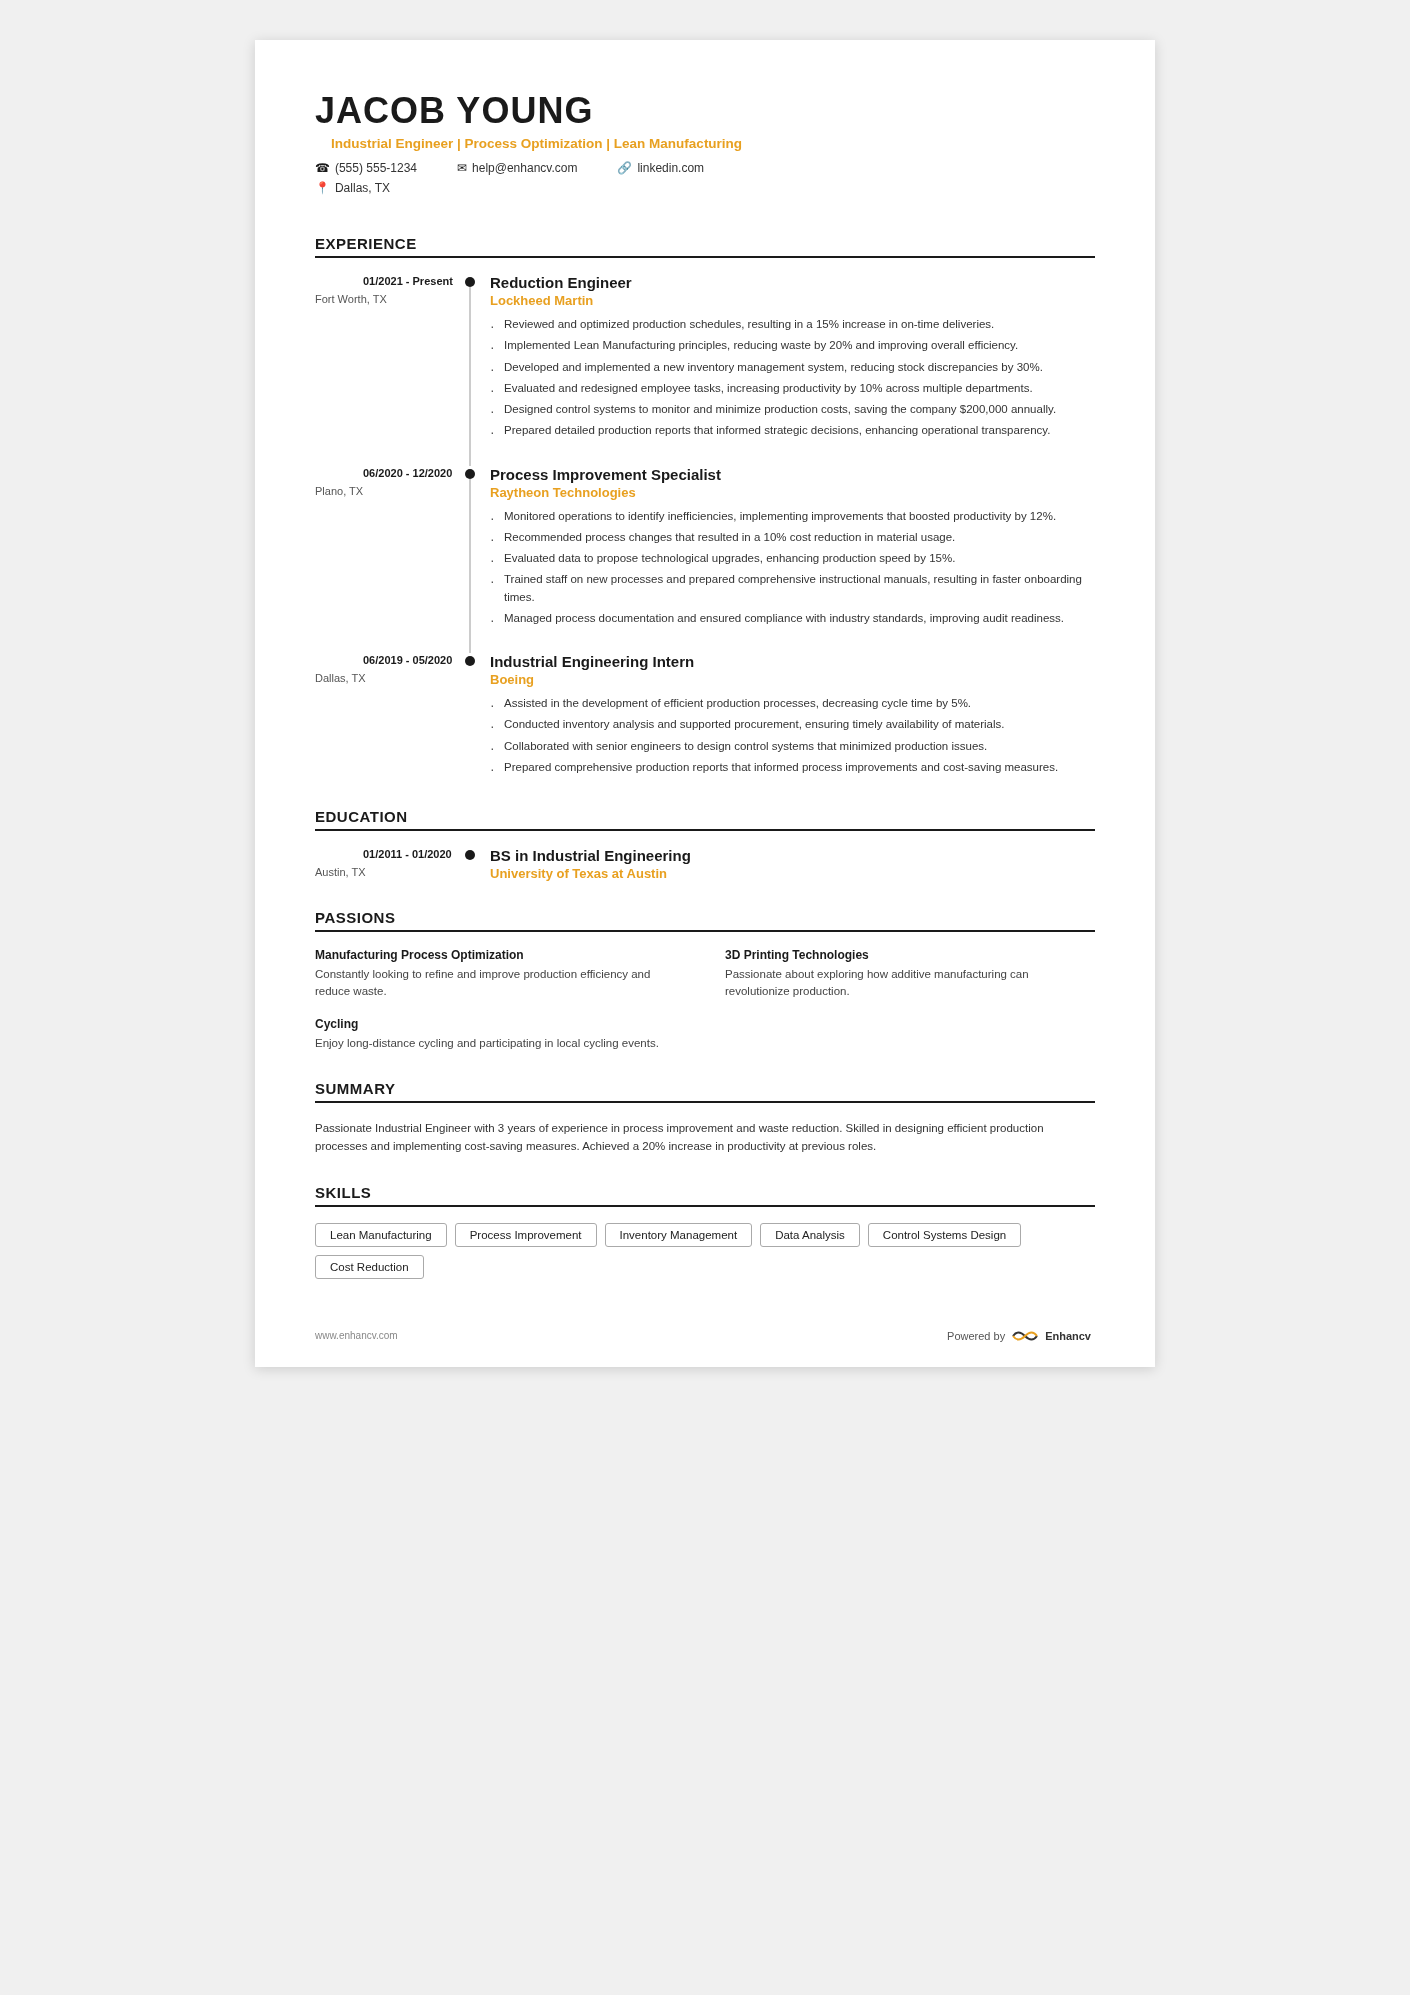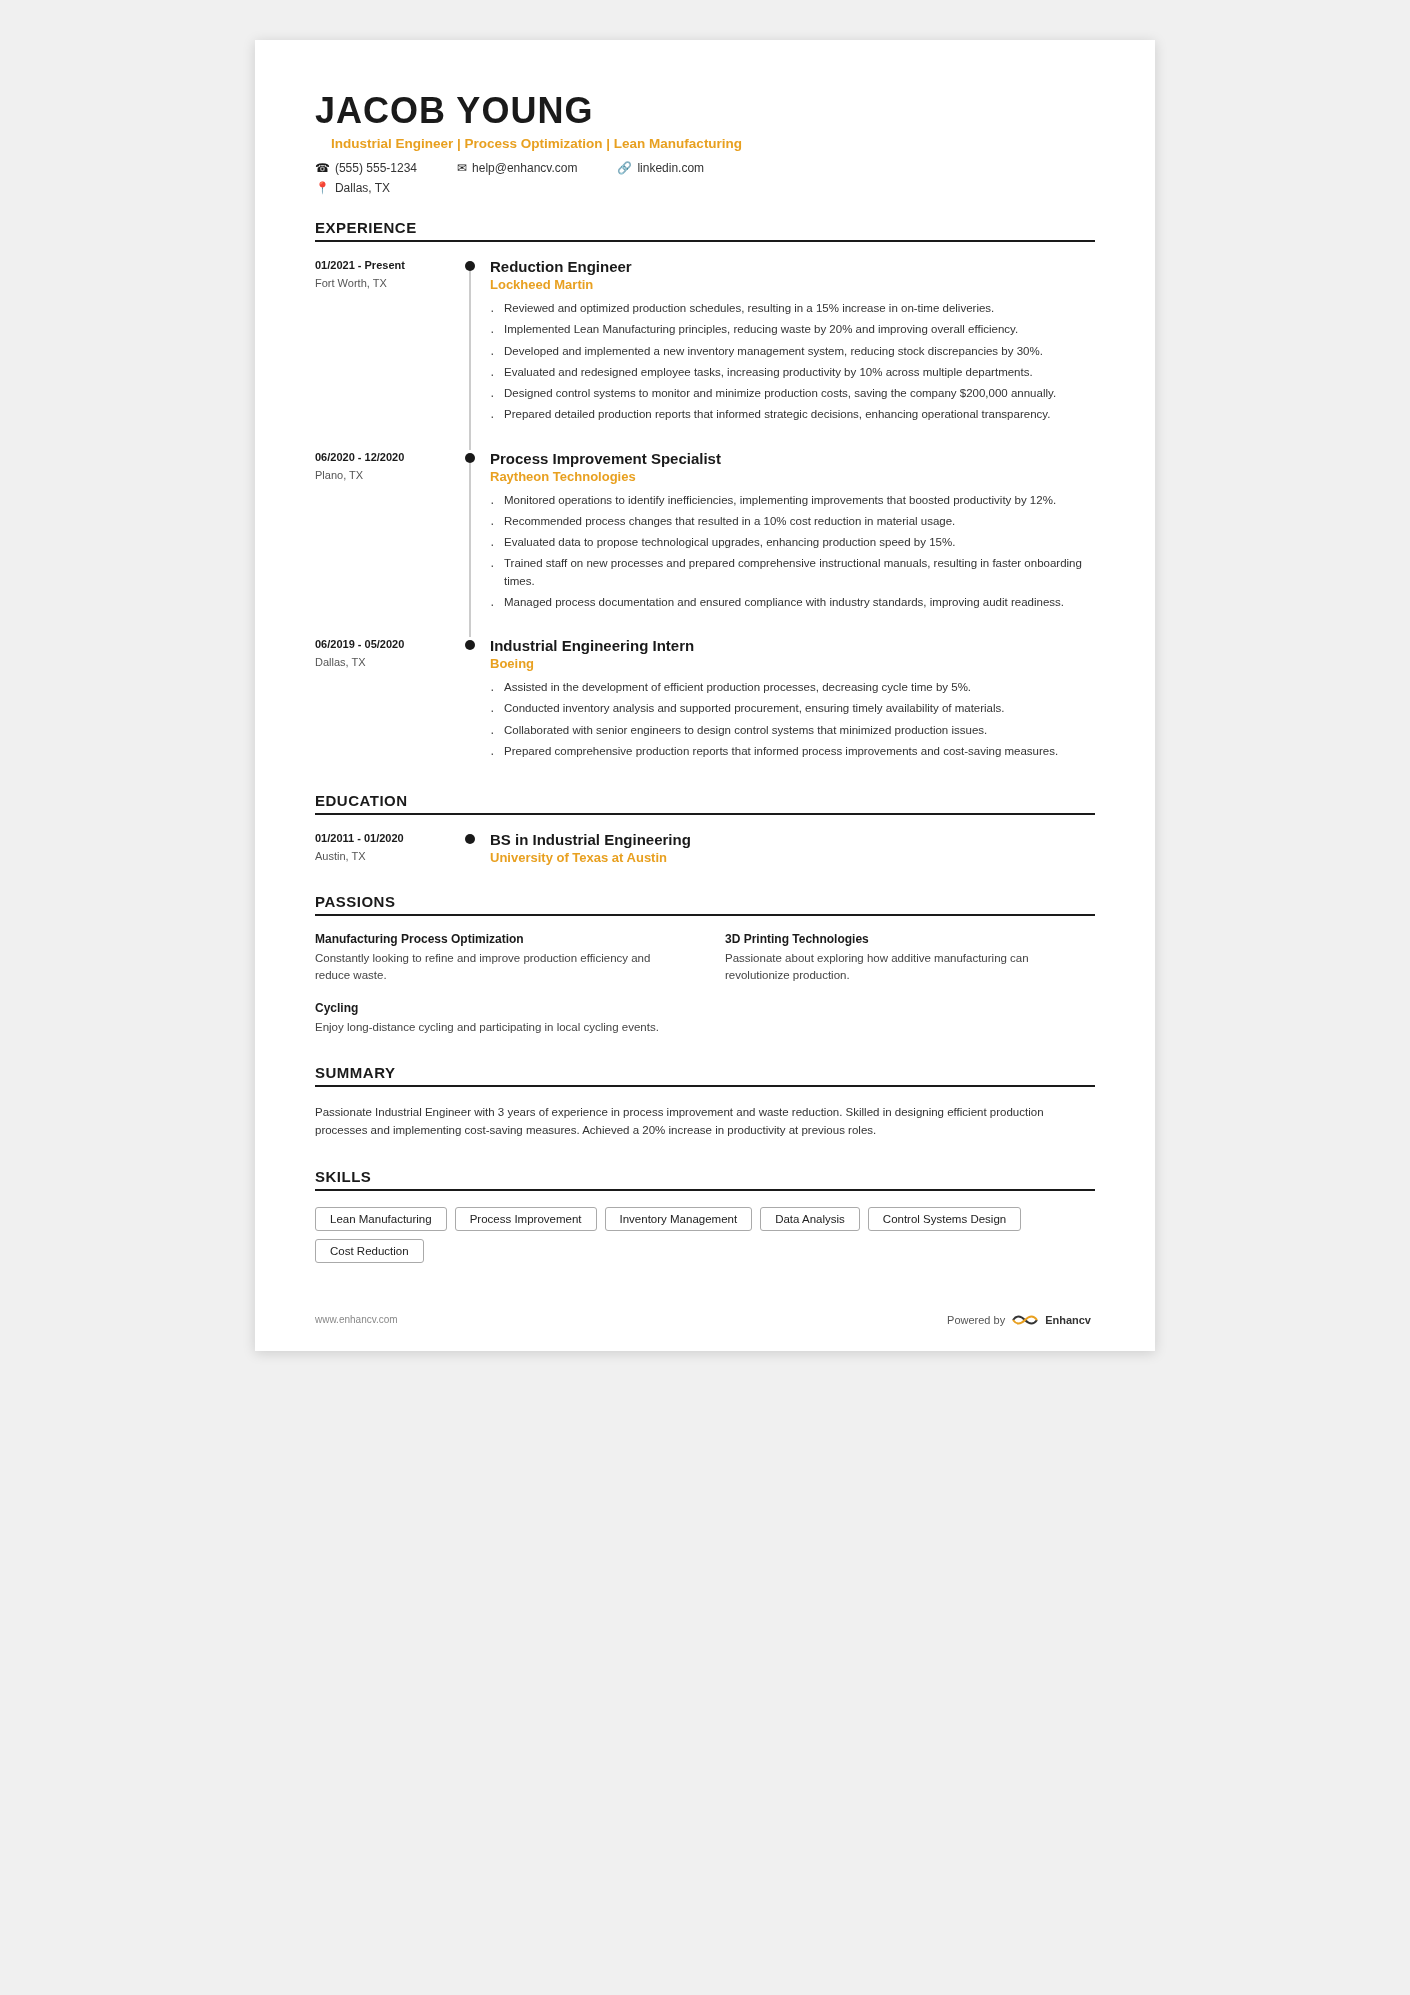--- a/index.html
+++ b/index.html
@@ -12,21 +12,21 @@
     }
     .page {
       background: #fff;
       width: 900px;
       min-height: 1270px;
       padding: 50px 60px 60px 60px;
       box-shadow: 0 2px 12px rgba(0,0,0,0.15);
       position: relative;
     }
     
-    .header { margin-bottom: 24px; }
+    .header { margin-bottom: 40px; }
     .header-name {
       font-size: 36px;
       font-weight: 900;
       color: #1a1a1a;
       letter-spacing: 1px;
       text-transform: uppercase;
     }
     .header-subtitle {
       font-size: 13.5px;
       font-weight: 700;
@@ -67,20 +67,21 @@
       width: 155px;
       min-width: 155px;
       padding-right: 15px;
       position: relative;
     }
     .exp-date {
       font-size: 11px;
       font-weight: 700;
       color: #1a1a1a;
       line-height: 1.4;
+      margin-left: 48px;
     }
     .exp-location {
       font-size: 11px;
       color: #555;
       margin-top: 4px;
     }
     .exp-dot {
       position: absolute;
       right: -5px;
       top: 3px;

